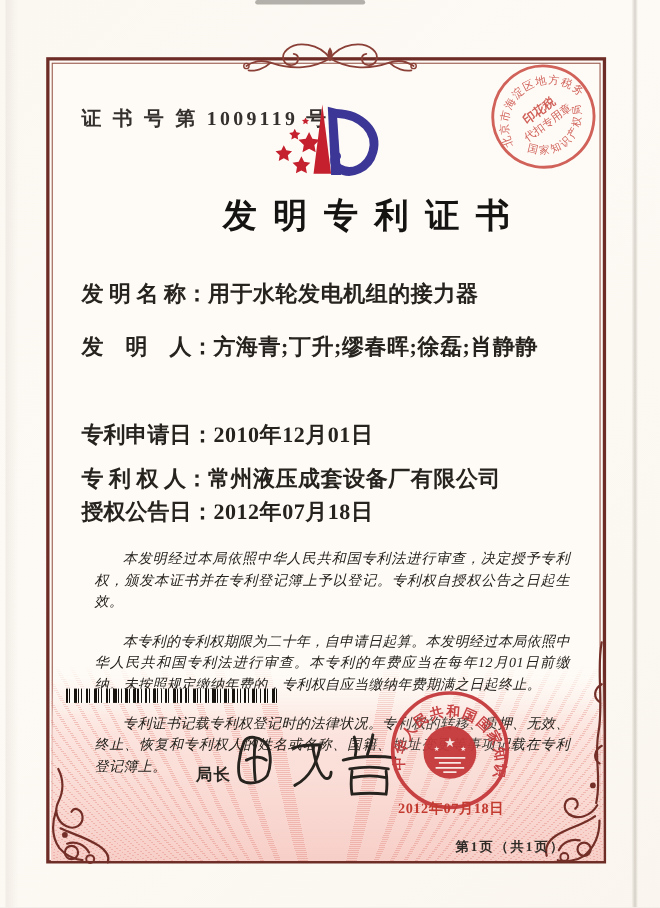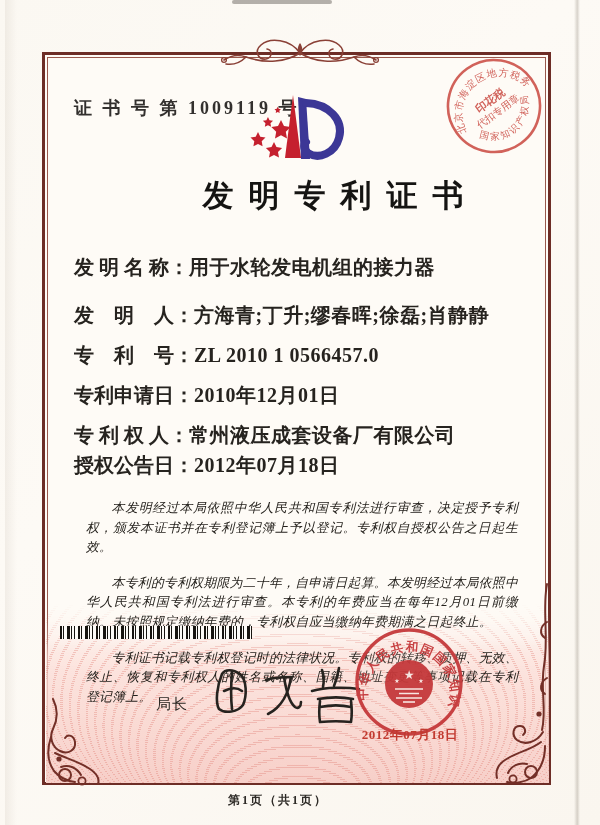--- a/index.html
+++ b/index.html
@@ -36,27 +36,27 @@
   .row .val{letter-spacing:.5px;}
   .r0{top:254px}.r1{top:302px}.r2{top:342px}.r3{top:382px}.r4{top:422px}.r5{top:452px}
   .body-text{position:absolute;left:70px;top:483px;width:464px;font-size:12.8px;
     line-height:19.6px;color:#24211c;font-style:italic;text-align:justify;letter-spacing:.3px;}
   .body-text p{margin:16px;text-indent:2em;}
   .barcode{position:absolute;left:60px;top:626px;width:192px;height:13px;
     background:repeating-linear-gradient(90deg,
       #17140f 0 2px,#fdfbf7 2px 3px,#17140f 3px 4px,#fdfbf7 4px 7px,
       #17140f 7px 10px,#fdfbf7 10px 11px,#17140f 11px 12px,#fdfbf7 12px 14px,
       #17140f 14px 15px,#fdfbf7 15px 18px);}
-  .juzhang{position:absolute;left:156px;top:695px;font-size:15px;font-weight:normal;
+  .juzhang{position:absolute;left:178px;top:695px;font-size:15px;font-weight:bold;
     color:#2a2722;letter-spacing:1px;}
   .signature{position:absolute;left:202px;top:656px;width:180px;height:80px;}
   .sipo-seal{position:absolute;left:349px;top:618px;width:120px;height:120px;opacity:.95;}
   .seal-date{position:absolute;left:346px;top:726px;width:128px;text-align:center;
     font-size:13px;font-weight:bold;color:#c23a30;letter-spacing:.5px;}
-  .footer{position:absolute;left:42px;top:792px;width:472px;text-align:center;
+  .footer{position:absolute;left:42px;top:762px;width:472px;text-align:right;
     font-size:12px;color:#2e2b27;letter-spacing:2px;font-weight:bold;}
   .orn{position:absolute;}
   .orn-top{left:198px;top:33px;width:205px;height:37px;}
   .orn-bl{left:45px;top:697px;width:64px;height:89px;}
   .orn-br{left:487px;top:582px;width:66px;height:205px;}
 </style>
 </head>
 <body>
 
 <div class="scan">
@@ -145,23 +145,20 @@
     </g>
   </svg>
 
   <div class="title">发明专利证书</div>
 
   <div class="row r0">
     <span class="lbl">发 明 名 称：</span><span class="val">用于水轮发电机组的接力器</span>
   </div>
   <div class="row r1">
     <span class="lbl">发　明　人：</span><span class="val">方海青;丁升;缪春晖;徐磊;肖静静</span>
-  </div>
-  <div class="row r2">
-    <span class="lbl">专　利　号：</span><span class="val">ZL 2010 1 0566457.0</span>
   </div>
   <div class="row r3">
     <span class="lbl">专利申请日：</span><span class="val">2010年12月01日</span>
   </div>
   <div class="row r4">
     <span class="lbl">专 利 权 人：</span><span class="val">常州液压成套设备厂有限公司</span>
   </div>
   <div class="row r5">
     <span class="lbl">授权公告日：</span><span class="val">2012年07月18日</span>
   </div>

